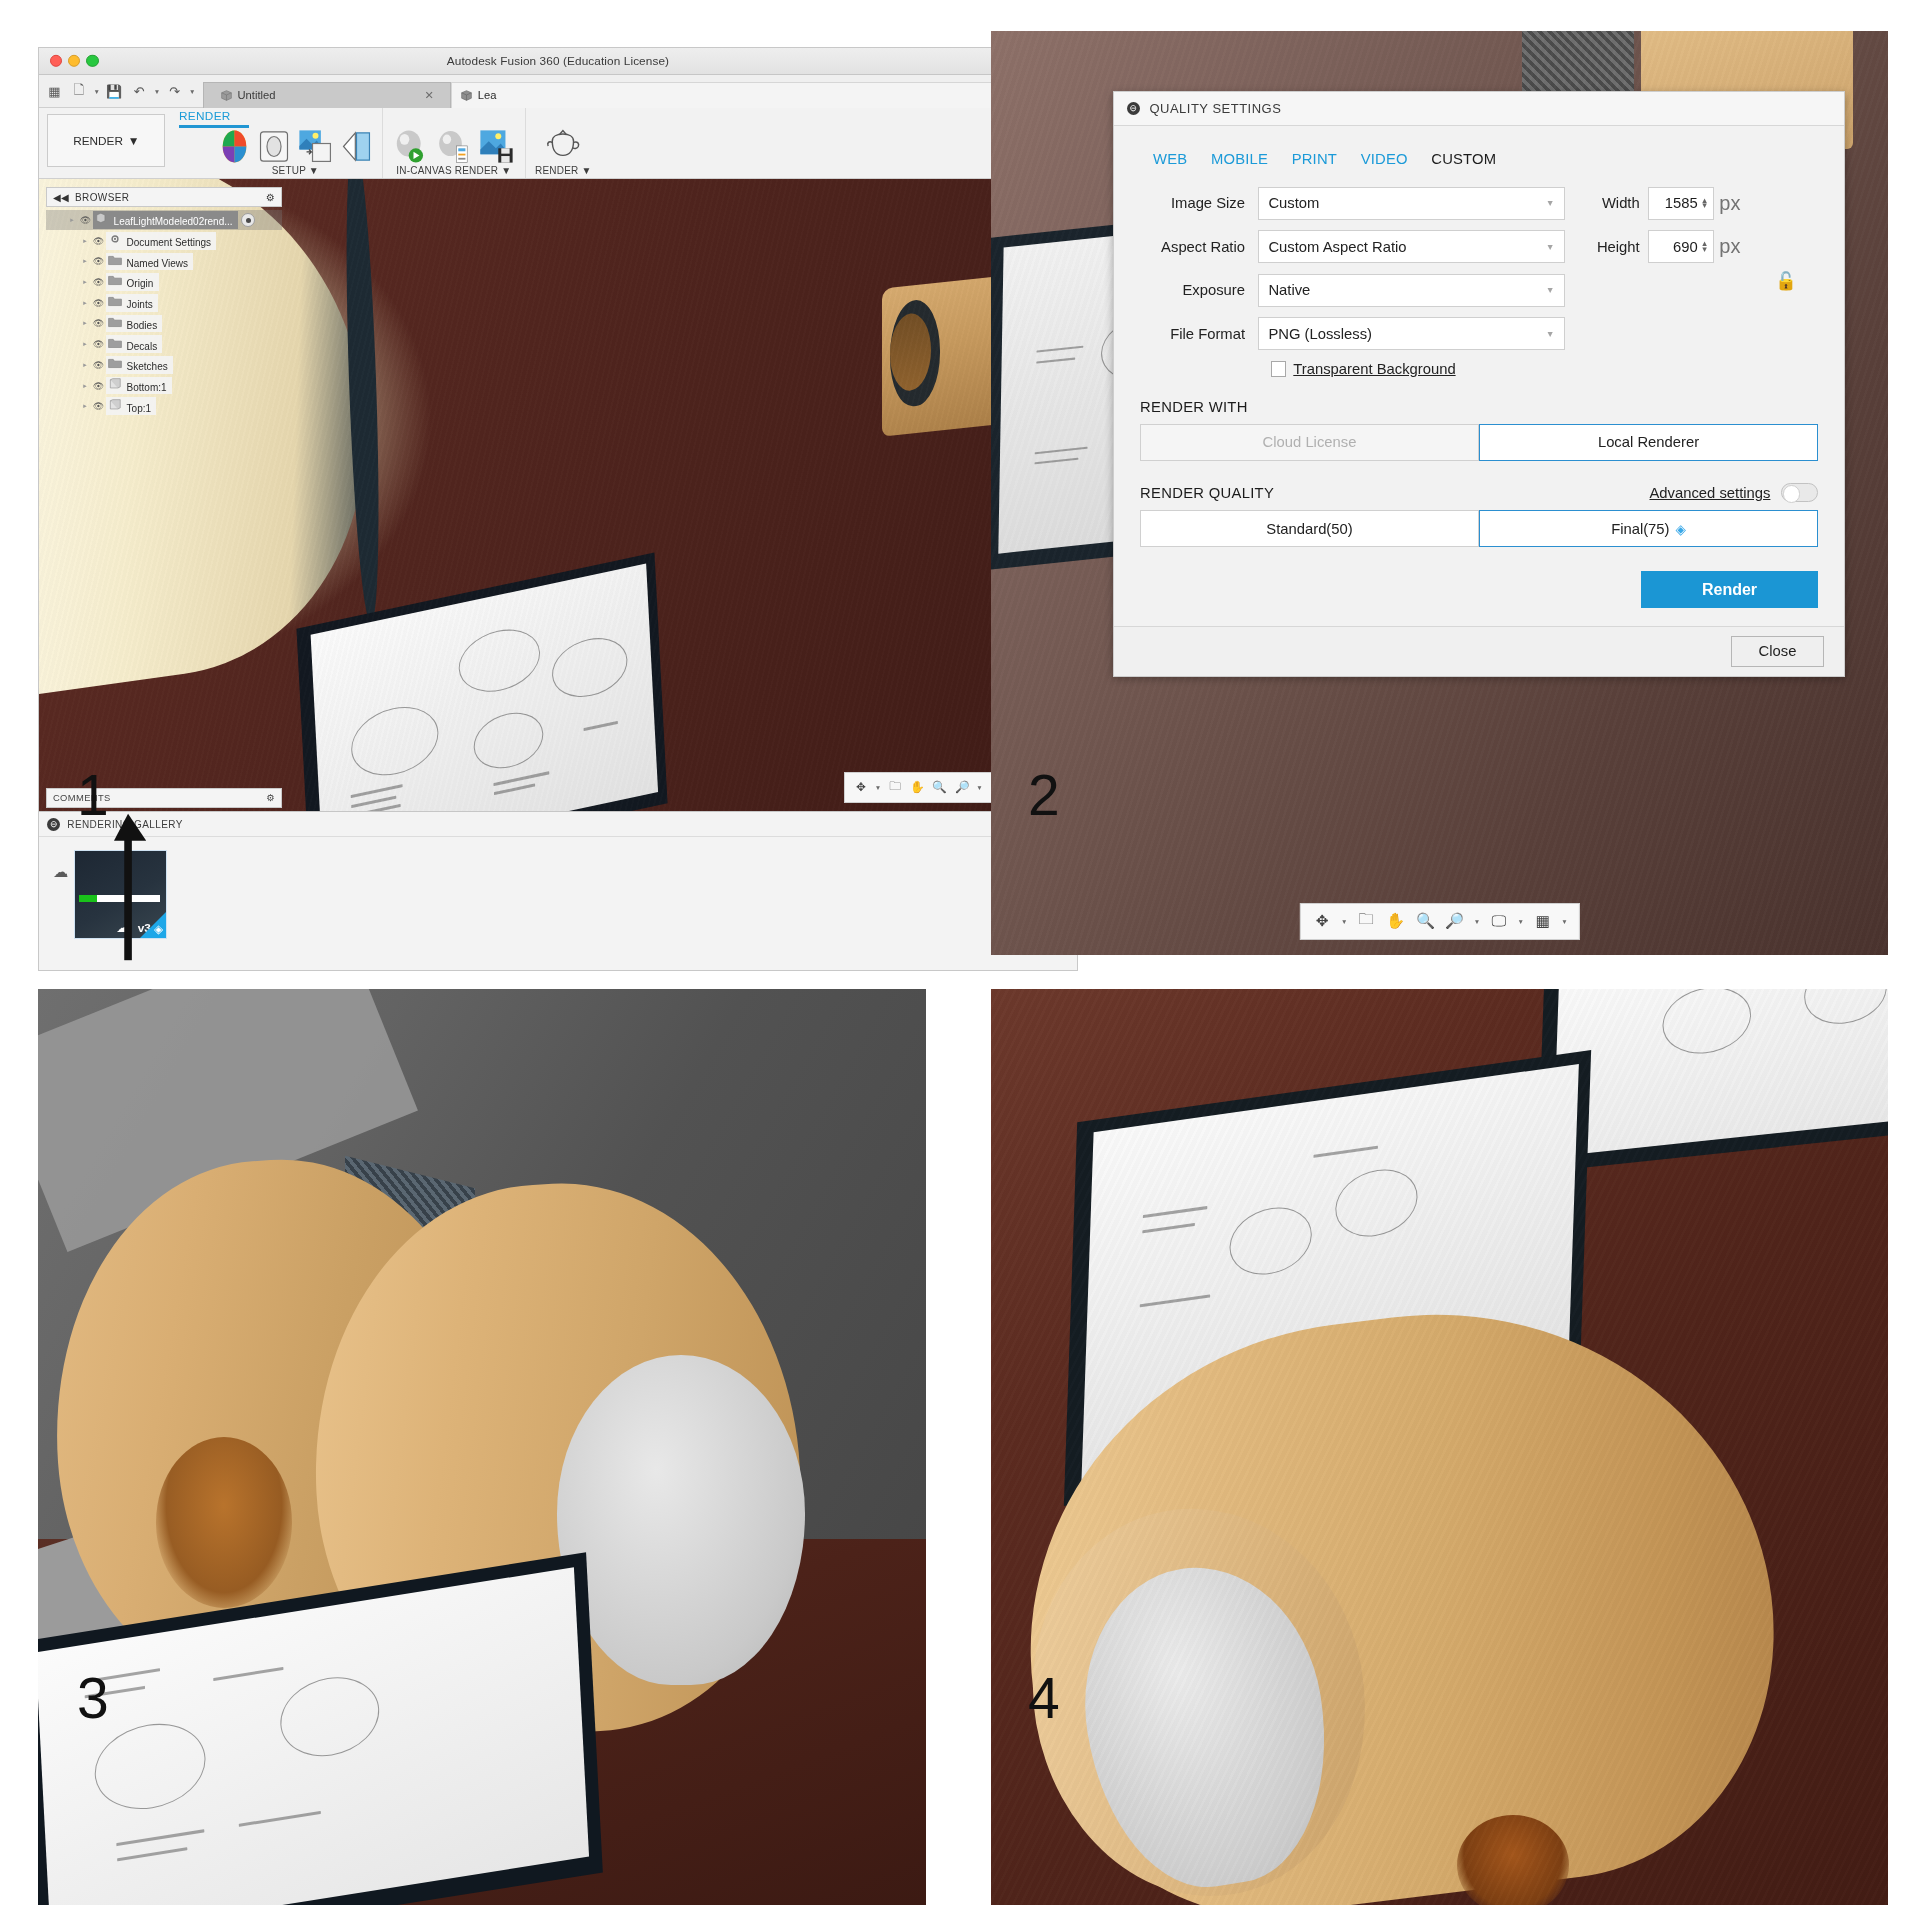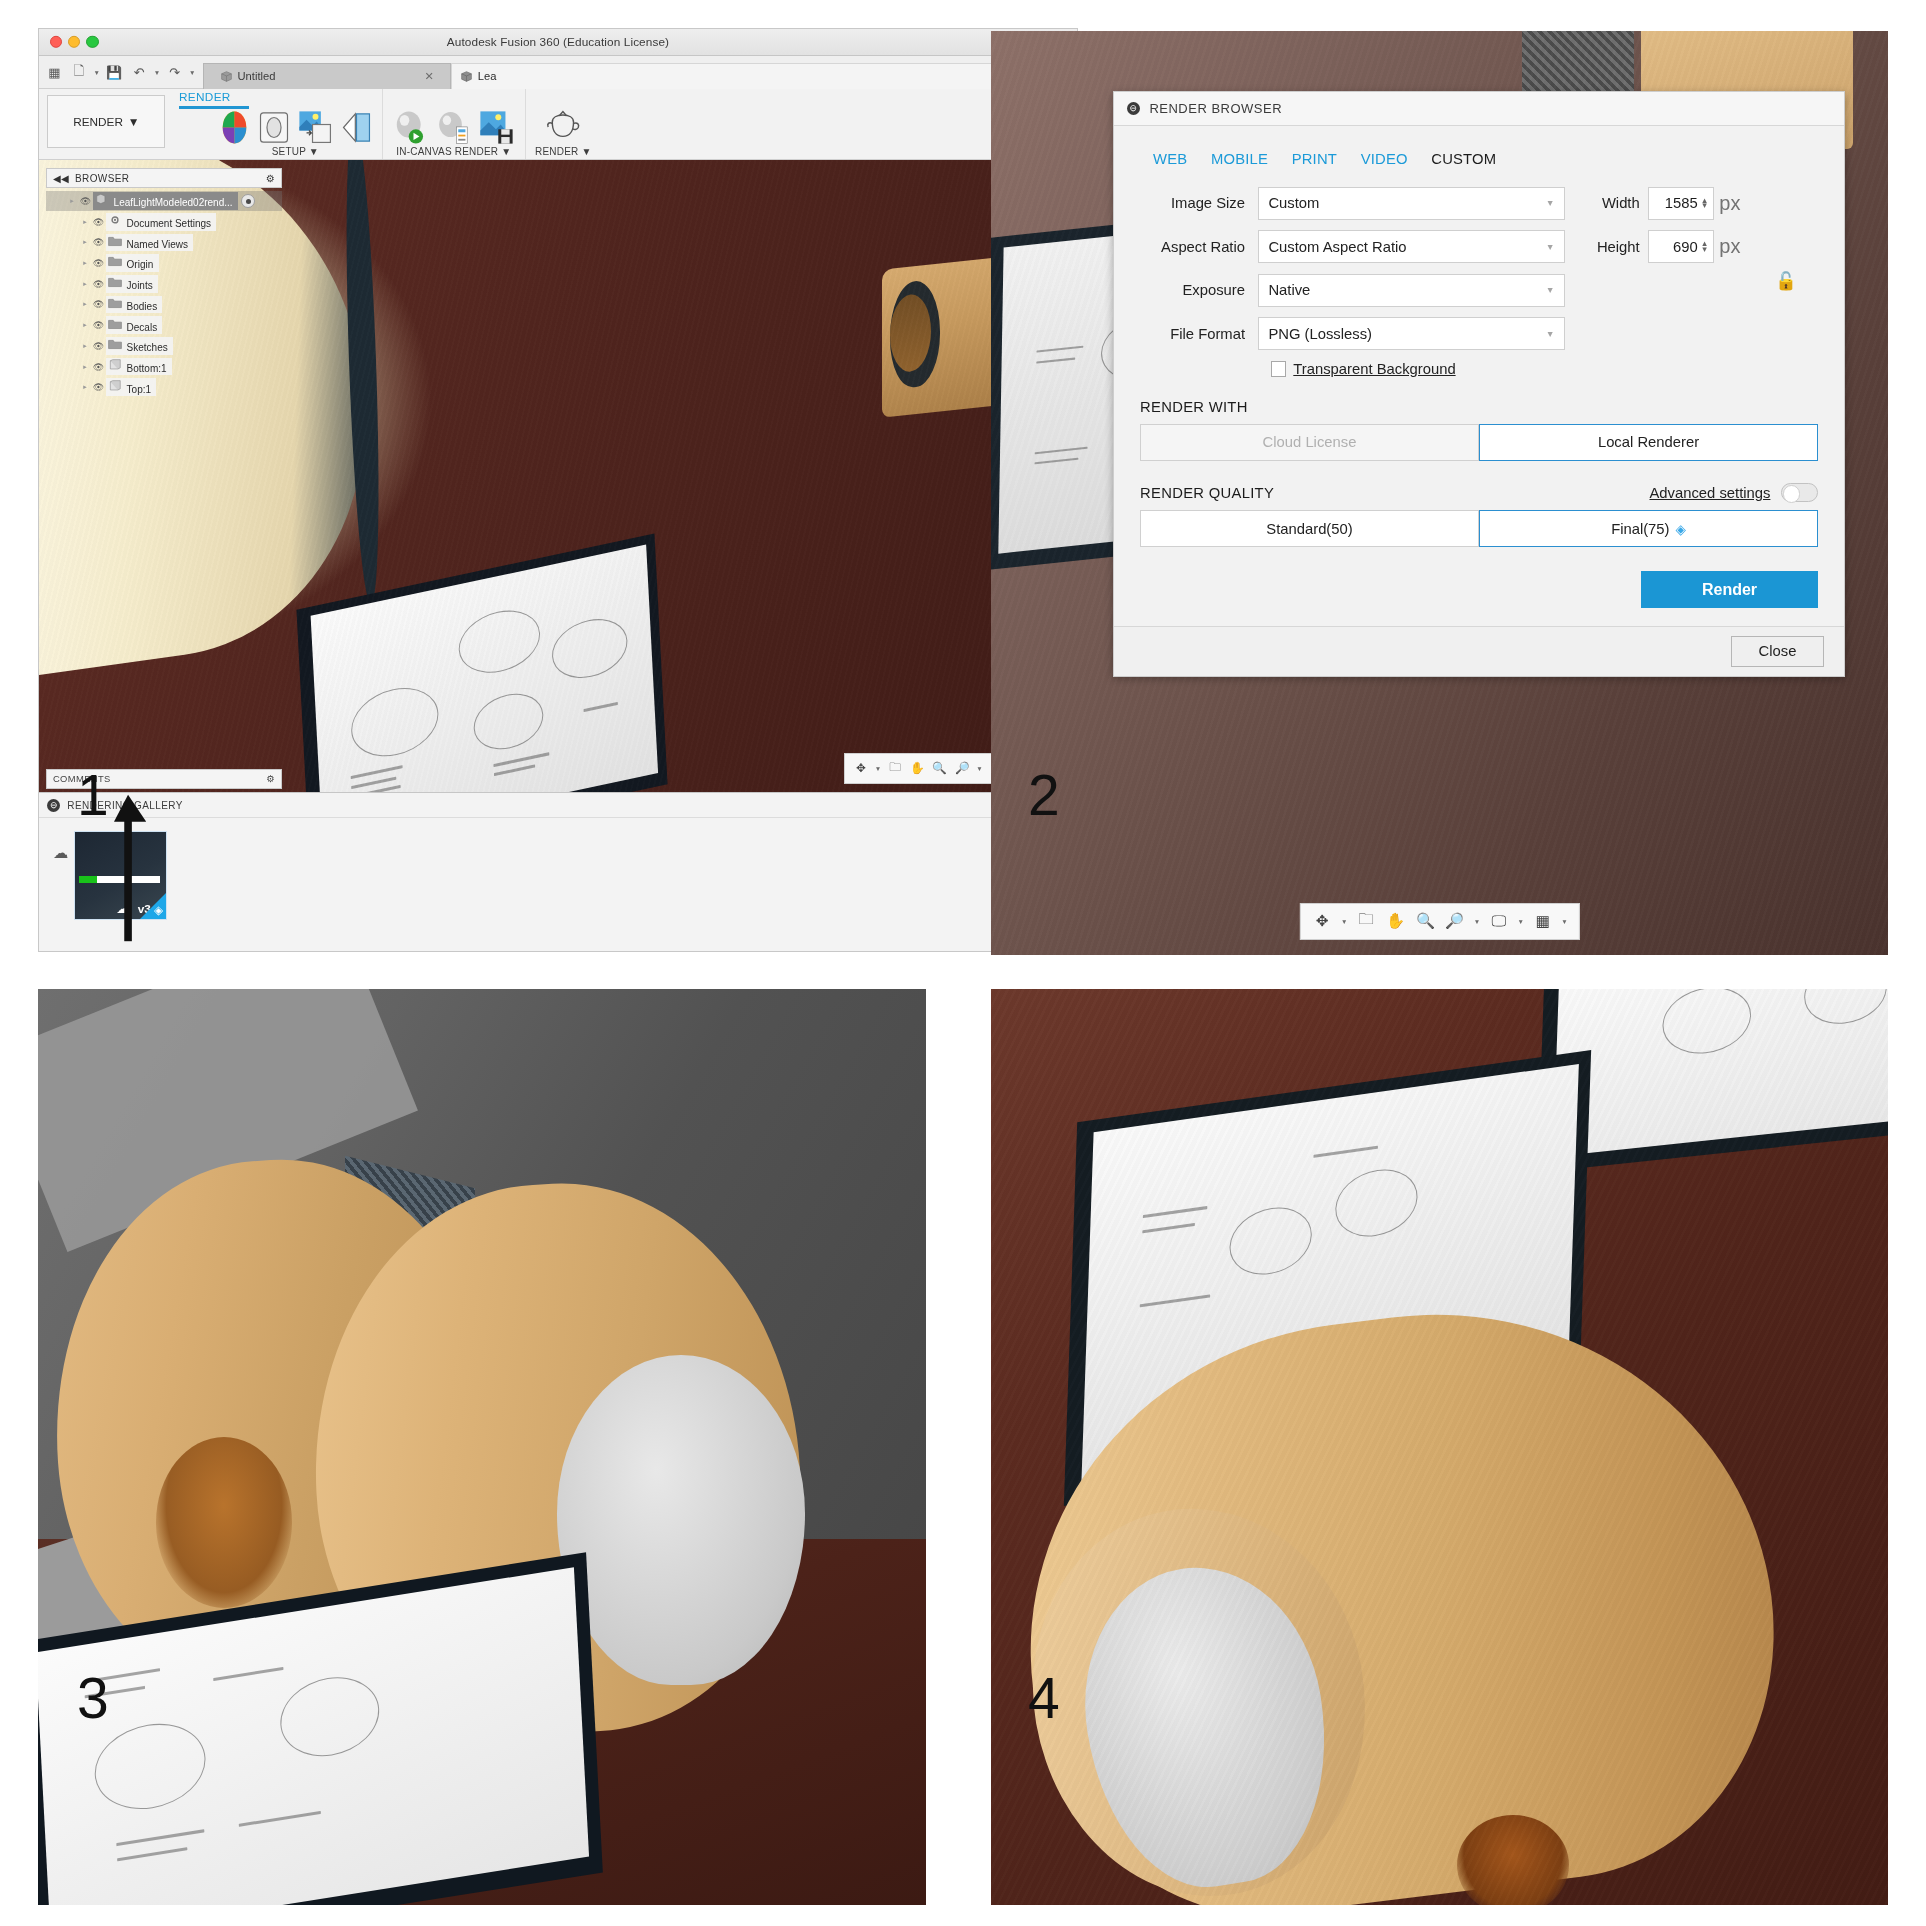--- a/index.html
+++ b/index.html
@@ -2,21 +2,21 @@
 <html style="font-size:9.4px"><head>
 <meta charset="utf-8">
 <style>
   * { box-sizing: border-box; margin:0; padding:0; }
   html,body { width:1926px; height:1926px; background:#ffffff;
     font-family:"Liberation Sans", sans-serif; overflow:hidden; }
 
   
   .sheet { position:relative; width:1926px; height:1926px; background:#fff; }
   .panel { position:absolute; overflow:hidden; }
-  #panel1 { left:38px;   top:28px;   width:1040px; height:924px; }
+  #panel1 { left:38px;   top:47px;   width:1040px; height:924px; }
   #panel2 { left:991px; top:31px;   width:897px; height:924px; }
   #panel3 { left:38px;   top:989px; width:888px; height:916px; }
   #panel4 { left:991px; top:989px; width:897px; height:916px; }
 
   .pnum { position:absolute; z-index:90; font-family:"Liberation Sans",sans-serif;
           font-weight:400; font-size:57px; color:#111; line-height:1; }
 
   
   .f360 { position:absolute; inset:0; background:#eeeeee;
           border:0.6px solid #c8c8c8; display:flex; flex-direction:column; }
@@ -561,21 +561,21 @@
           <div class="sk" style="left:35px;top:117px;width:39px;height:2.4px"></div>
           <div class="sk" style="left:35px;top:207px;width:53px;height:2.4px"></div>
           <div class="sk" style="left:35px;top:217px;width:44px;height:2.4px"></div>
         </div>
       </div>
     </div>
 
     <div class="dlg">
       <div class="dlghdr">
         <span class="minusic">⊖</span>
-        <span>RENDER BROWSER</span>
+        <span>QUALITY SETTINGS</span>
       </div>
 
       <div class="dlgbody">
         <div class="prestabs" id="presets">
             <span>WEB</span>
             <span>MOBILE</span>
             <span>PRINT</span>
             <span>VIDEO</span>
             <span class="active">CUSTOM</span>
           </div>

